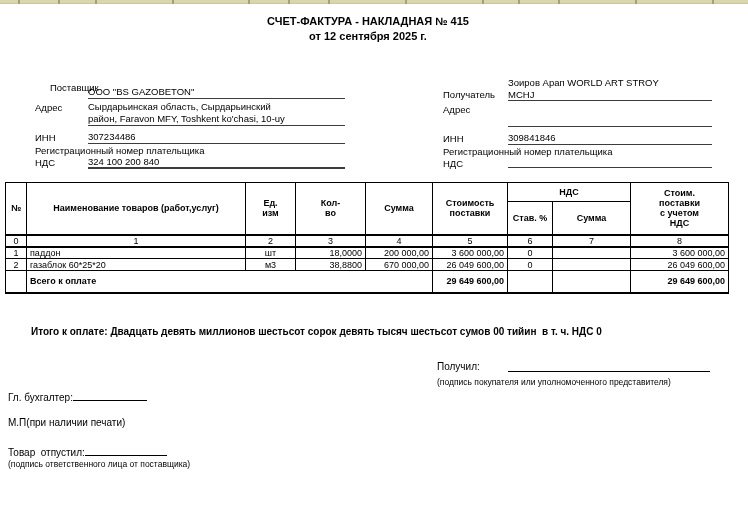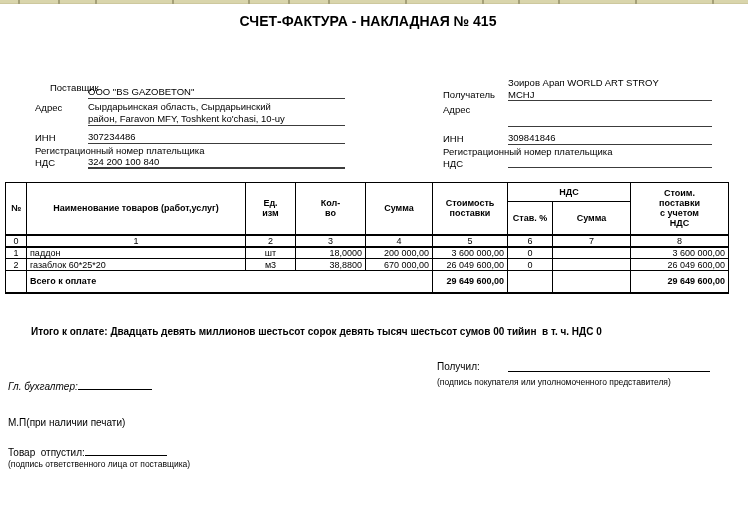--- a/index.html
+++ b/index.html
@@ -10,21 +10,21 @@
   
   .top-strip {
     position:absolute; left:0; top:0; width:748px; height:4px;
     background:#d9d5ac;
     border-bottom:1px solid #cdc89e;
   }
   .top-strip .tick { position:absolute; top:0; width:2px; height:4px; background:#a5a078; }
 
   
   .title-block { position:absolute; left:0; top:14px; width:736px; text-align:center;
-                 font-weight:bold; font-size:14px; line-height:14.5px; }
+                 font-weight:bold; font-size:11px; line-height:14.5px; }
 
   
   .lbl { position:absolute; font-size:9.5px; }
   .val { position:absolute; font-size:9.5px; border-bottom:1px solid #3c3c3c; }
   .val.thick { border-bottom-width:2px; }
   .pre { white-space:pre-line; }
 
   
   table.goods { position:absolute; left:5px; top:182px; width:723px;
                 border-collapse:collapse; table-layout:fixed; font-size:9px; }
@@ -64,36 +64,37 @@
     <span class="tick" style="left:405px"></span>
     <span class="tick" style="left:482px"></span>
     <span class="tick" style="left:518px"></span>
     <span class="tick" style="left:558px"></span>
     <span class="tick" style="left:635px"></span>
     <span class="tick" style="left:712px"></span>
   </div>
 
   <div class="title-block">
     <div>СЧЕТ-ФАКТУРА - НАКЛАДНАЯ № 415</div>
+    <div>от 12 сентября 2025 г.</div>
   </div>
 
   <div class="lbl" style="left:50px; top:82px;">Поставщик</div>
   <div class="val" style="left:88px; top:86px; width:257px; height:13px;">ООО "BS GAZOBETON"</div>
 
   <div class="lbl" style="left:35px; top:102px;">Адрес</div>
   <div class="val pre" style="left:88px; top:101px; width:257px; line-height:12px; height:25px;">Сырдарьинская область, Сырдарьинский
 район, Faravon MFY, Toshkent ko'chasi, 10-uy</div>
 
   <div class="lbl" style="left:35px; top:132px;">ИНН</div>
   <div class="val" style="left:88px; top:131px; width:257px; height:13px;">307234486</div>
 
   <div class="lbl" style="left:35px; top:145px;">Регистрационный номер плательщика</div>
 
   <div class="lbl" style="left:35px; top:157px;">НДС</div>
-  <div class="val thick" style="left:88px; top:156px; width:257px; height:13px;">324 200 100 840</div>
+  <div class="val thick" style="left:88px; top:156px; width:257px; height:13px;">324 100 200 840</div>
 
   <div class="lbl" style="left:443px; top:89px;">Получатель</div>
   <div class="val pre" style="left:508px; top:77px; width:204px; line-height:11.5px; height:24px;">Зоиров Арап WORLD ART STROY
 MCHJ</div>
 
   <div class="lbl" style="left:443px; top:104px;">Адрес</div>
   <div class="val" style="left:508px; top:104px; width:204px; height:23px;"></div>
 
   <div class="lbl" style="left:443px; top:133px;">ИНН</div>
   <div class="val" style="left:508px; top:132px; width:204px; height:13px;">309841846</div>
@@ -180,20 +181,20 @@
   </tbody>
     </table>
 
   <div class="amount-words">Итого к оплате: Двадцать девять миллионов шестьсот сорок девять тысяч шестьсот сумов 00 тийин  в т. ч. НДС 0</div>
 
 
   <div class="sig" style="left:437px; top:361px;text-align:center;">Получил:</div>
   <div class="sig-line-abs" style="left:508px; top:361px; width:202px; height:11px;"></div>
   <div class="caption" style="left:437px; top:377px;">(подпись покупателя или уполномоченного представителя)</div>
 
-  <div class="sig" style="left:8px; top:379px;font-style:italic;"><span>Гл. бухгалтер:</span><span class="sig-line" style="width:74px;"></span></div>
+  <div class="sig" style="left:8px; top:390px;"><span>Гл. бухгалтер:</span><span class="sig-line" style="width:74px;"></span></div>
 
   <div class="sig" style="left:8px; top:417px;">М.П(при наличии печати)</div>
 
   <div class="sig" style="left:8px; top:445px;"><span>Товар  отпустил:</span><span class="sig-line" style="width:82px;"></span></div>
   <div class="caption" style="left:8px; top:459px;">(подпись ответственного лица от поставщика)</div>
 
 </div>
 
 </body></html>

